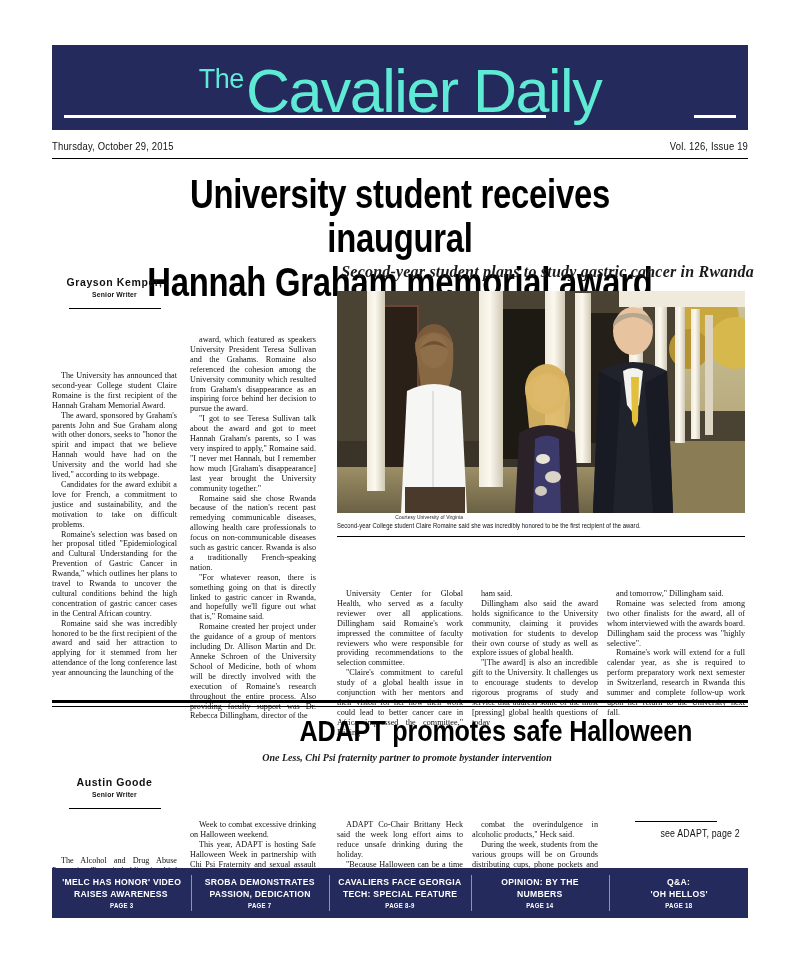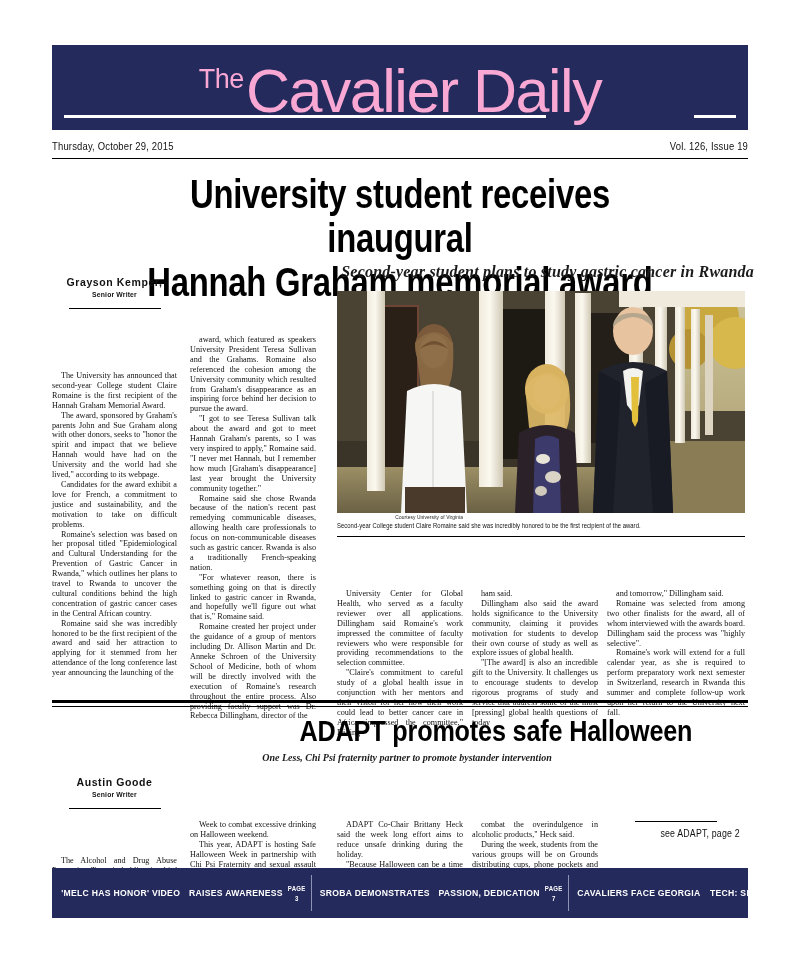--- a/index.html
+++ b/index.html
@@ -29,21 +29,21 @@
     height: 85px;
     background: #242a5c;
     overflow: hidden;
   }
   .masthead-title {
     position: absolute;
     left: 0;
     top: -2px;
     width: 696px;
     text-align: center;
-    color: #f9a8d4;
+    color: #5eead4;
     font-family: "Liberation Sans", sans-serif;
     font-weight: normal;
     font-size: 61px;
     letter-spacing: -1.5px;
     line-height: 72px;
     white-space: nowrap;
   }
   .masthead-title .the {
     font-size: 27px;
     vertical-align: 24px;
@@ -309,20 +309,21 @@
     width: 696px;
     height: 50px;
     background: #242a5c;
     display: flex;
     align-items: stretch;
   }
   .teaser {
     flex: 1 1 0;
     position: relative;
     display: flex;
+    flex-direction: column;
     align-items: center;
     justify-content: center;
     color: #ffffff;
     text-align: center;
     padding: 0 4px;
     box-sizing: border-box;
   }
   .teaser + .teaser::before {
     content: "";
     position: absolute;

